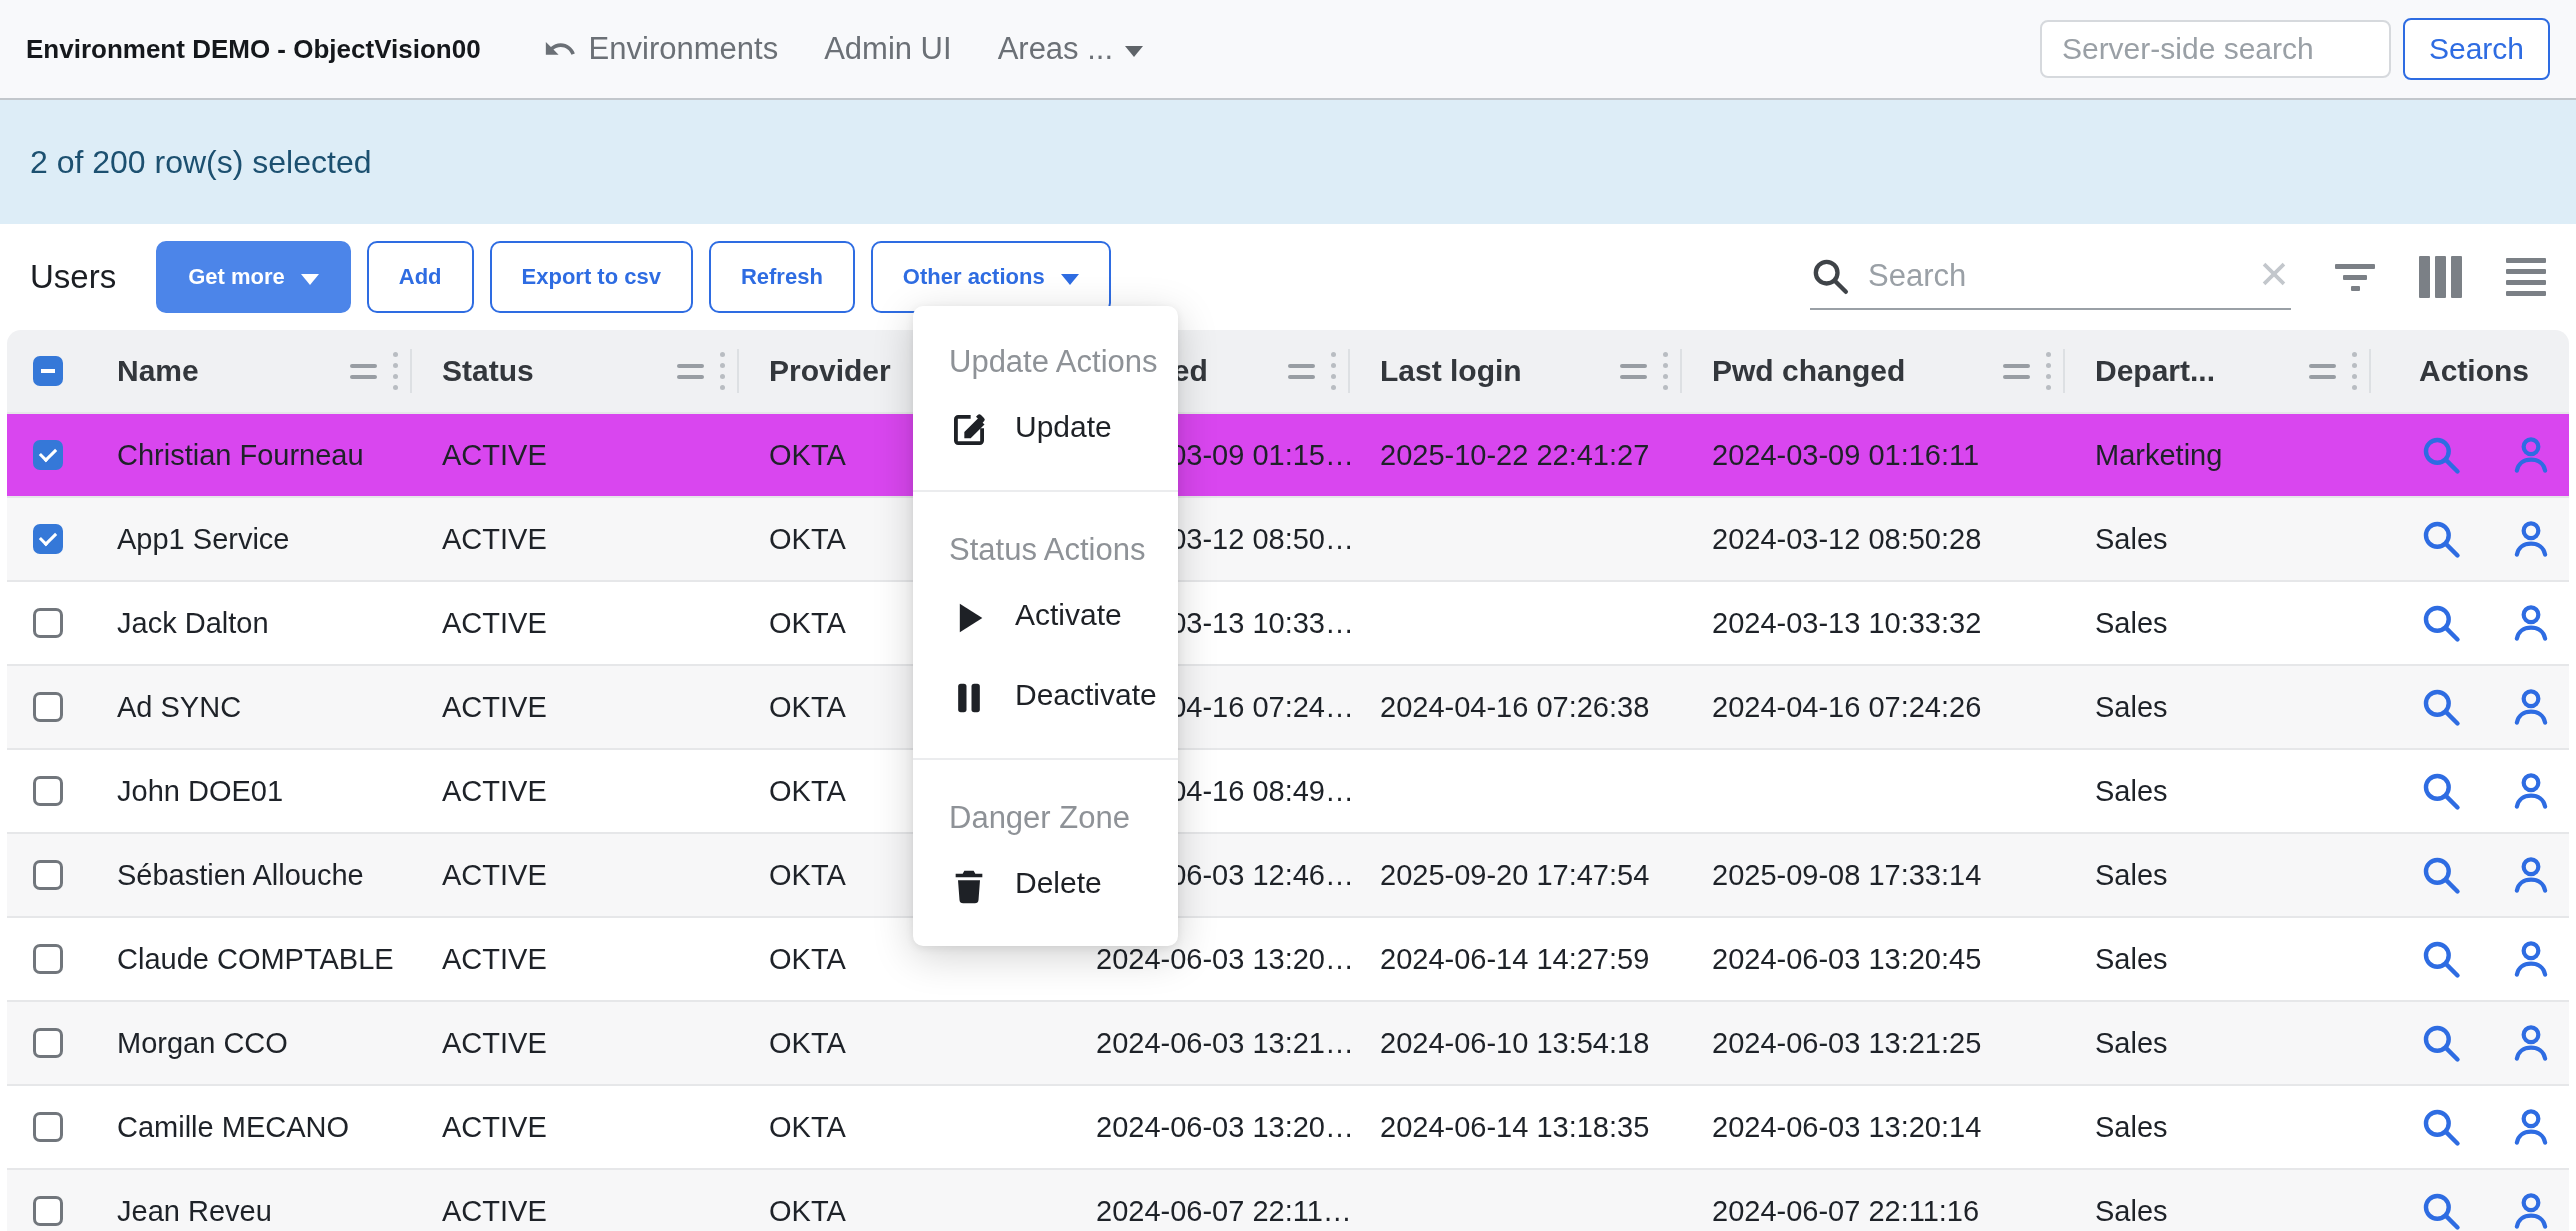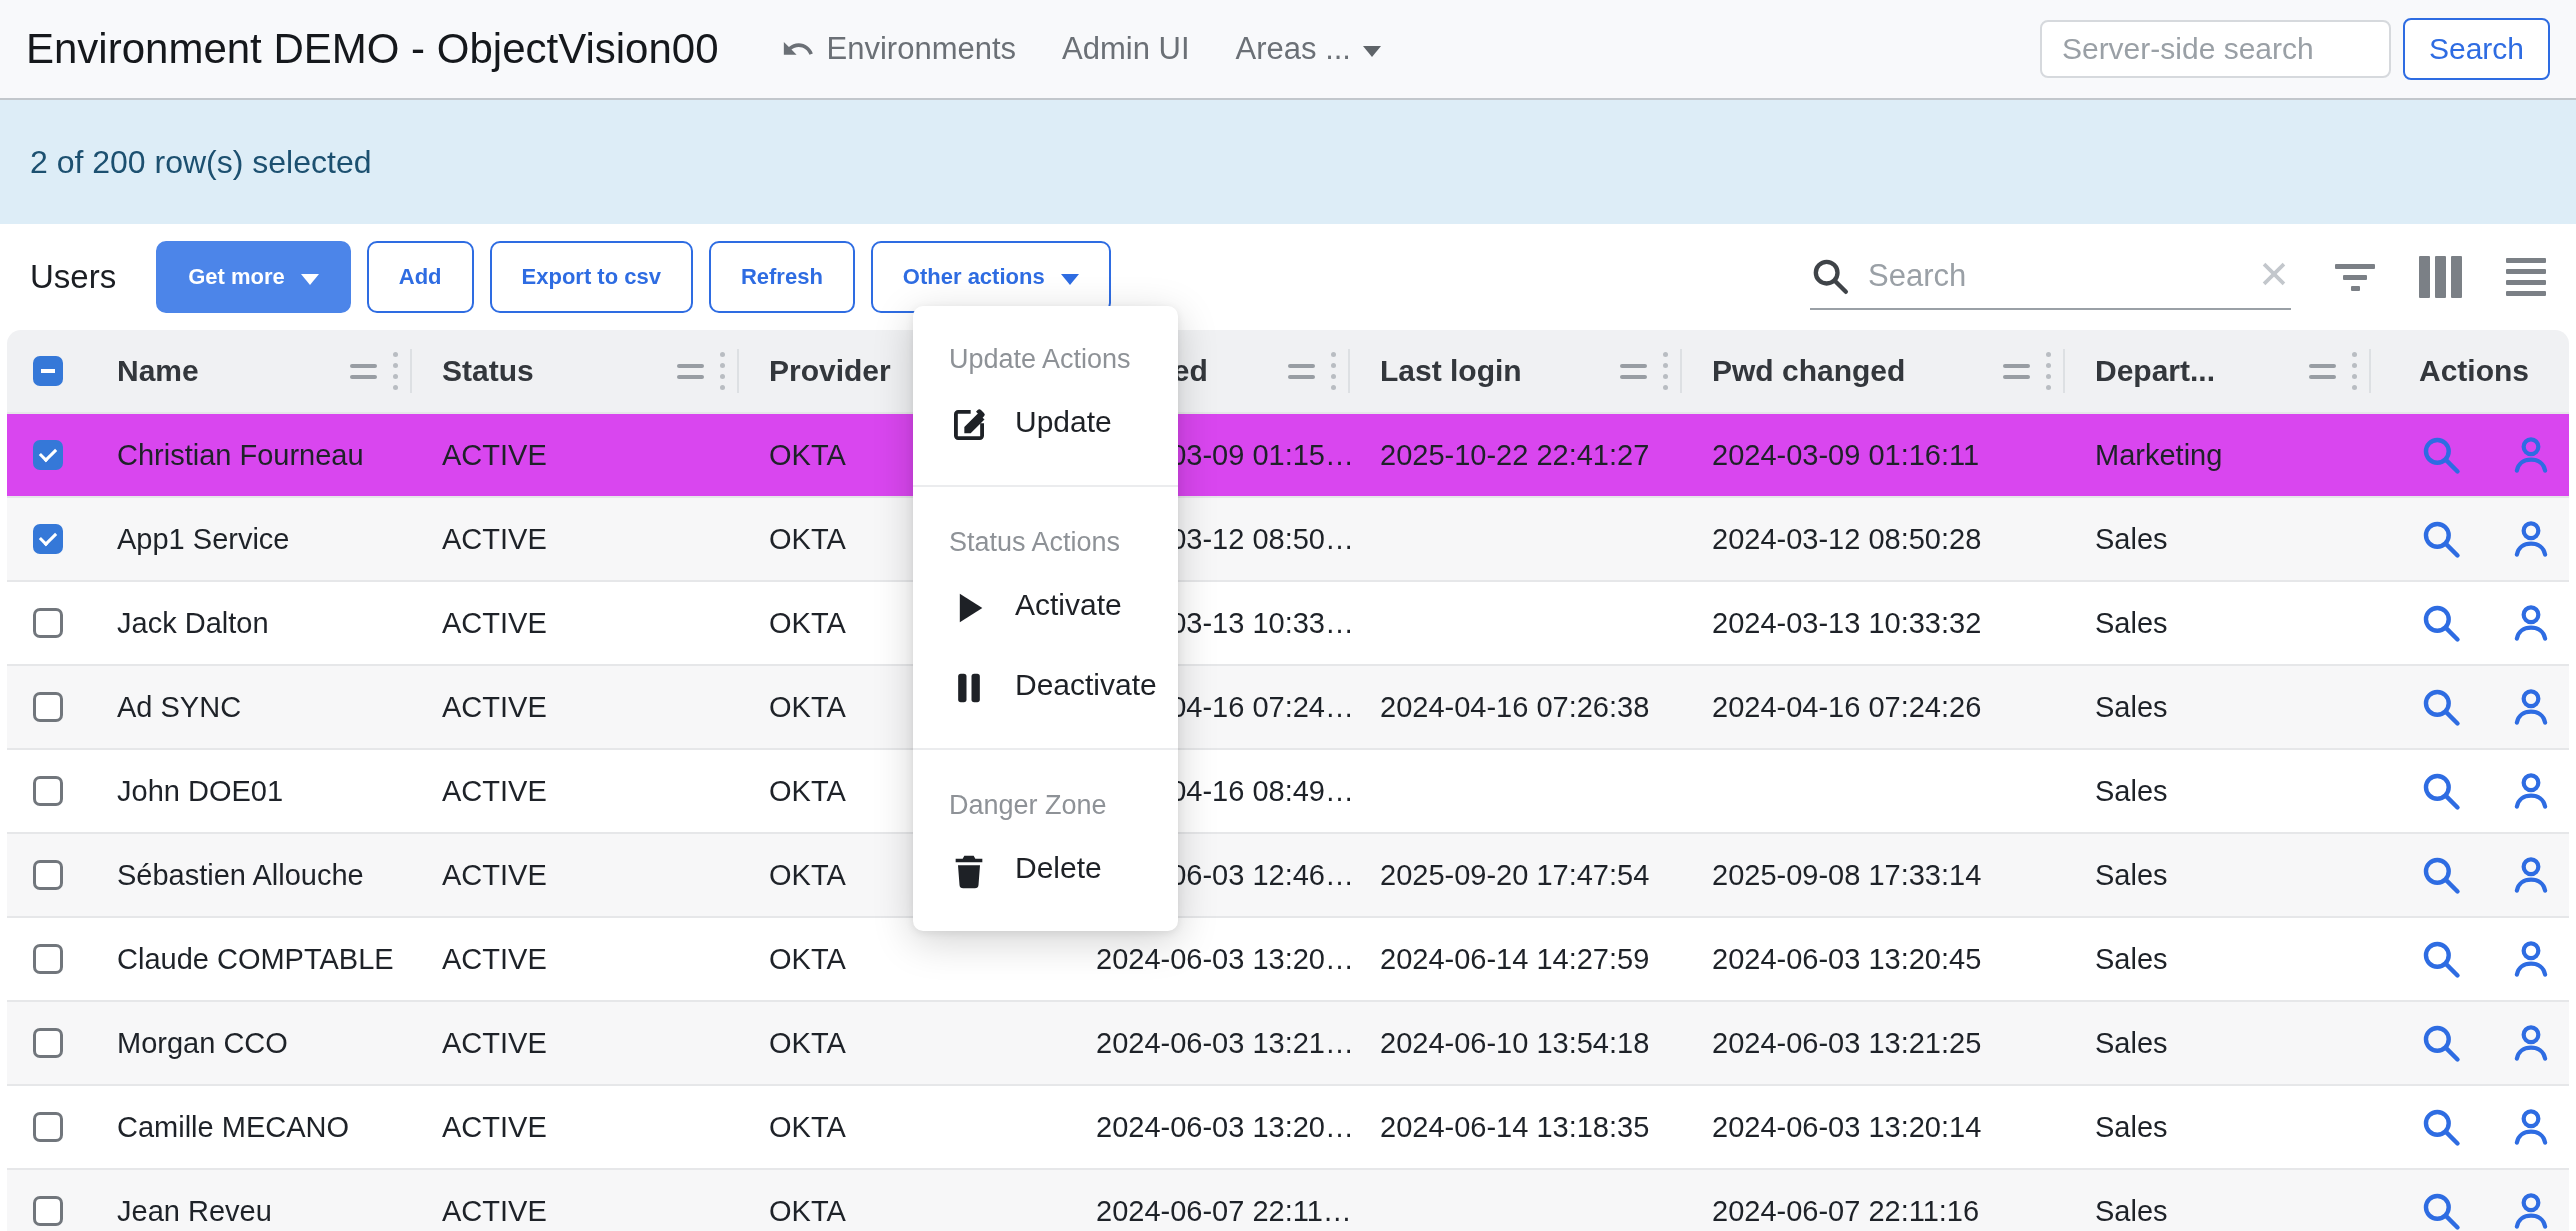--- a/index.html
+++ b/index.html
@@ -4,21 +4,21 @@
 <style>
   html,body{margin:0;padding:0}
   body{
     width:2576px;height:1231px;overflow:hidden;background:#fff;
     font-family:"Liberation Sans", sans-serif;position:relative;
     -webkit-font-smoothing:antialiased;
   }
   
   .topbar{height:100px;background:#f8f9fb;display:flex;align-items:center;
     padding:0 26px;border-bottom:2px solid #c2c7cc;box-sizing:border-box}
-  .title{font-size:42px;font-weight:400;color:#15181c;white-space:nowrap}
+  .title{font-size:26px;font-weight:700;color:#15181c;white-space:nowrap}
   .nav{display:flex;align-items:center;gap:46px;margin-left:62px;color:#6b7076;font-size:31px}
   .nav-item{display:flex;align-items:center;gap:12px;cursor:pointer;white-space:nowrap}
   .nav-item svg{width:34px;height:34px;fill:#6b7076}
   .nav-caret{width:0;height:0;border-left:9px solid transparent;border-right:9px solid transparent;
     border-top:11px solid #5f6469;margin-top:4px}
   .top-right{margin-left:auto;display:flex;align-items:center;gap:12px}
   .server-search{width:351px;height:58px;border:2px solid #d6d9dd;border-radius:8px;
     padding:0 20px;font-size:30px;color:#202428;background:#fff;outline:none;box-sizing:border-box;
     font-family:"Liberation Sans", sans-serif}
   .server-search::placeholder{color:#9aa0a6}
@@ -74,21 +74,21 @@
   .cb{box-sizing:border-box;width:30px;height:30px;border:3px solid #71767c;border-radius:7px;
     background:#fff;display:inline-block;cursor:pointer}
   .cb.checked,.cb.indeterminate{background:#3578d8;border-color:#3578d8}
   .cb.checked::after{content:'';display:block;width:13px;height:7px;border-left:3.5px solid #fff;
     border-bottom:3.5px solid #fff;transform:rotate(-45deg);margin:5px auto 0}
   .cb.indeterminate::after{content:'';display:block;width:14px;height:0;border-top:4px solid #fff;margin:10px auto 0}
   
   .menu{position:absolute;left:913px;top:306px;width:265px;background:#fff;border-radius:10px;
     box-shadow:0 10px 40px rgba(0,0,0,.18),0 2px 8px rgba(0,0,0,.08);z-index:40;
     padding:14px 0 20px;box-sizing:border-box}
-  .menu-header{padding:24px 0 10px 36px;font-size:27px;color:#8e9297}
+  .menu-header{padding:24px 0 10px 36px;font-size:31px;color:#8e9297}
   .menu-item{display:flex;align-items:flex-start;gap:26px;padding:20px 0 20px 36px;font-size:30px;color:#1e2126;cursor:pointer}
   .menu-item .mi svg{width:40px;height:40px;display:block;fill:#1e2126}
   .menu-divider{height:0;border-top:2px solid #ebecee;margin:20px 0 16px}
 </style>
 </head>
 <body>
 
 <div class="topbar">
   <div class="title">Environment DEMO - ObjectVision00</div>
   <div class="nav">

